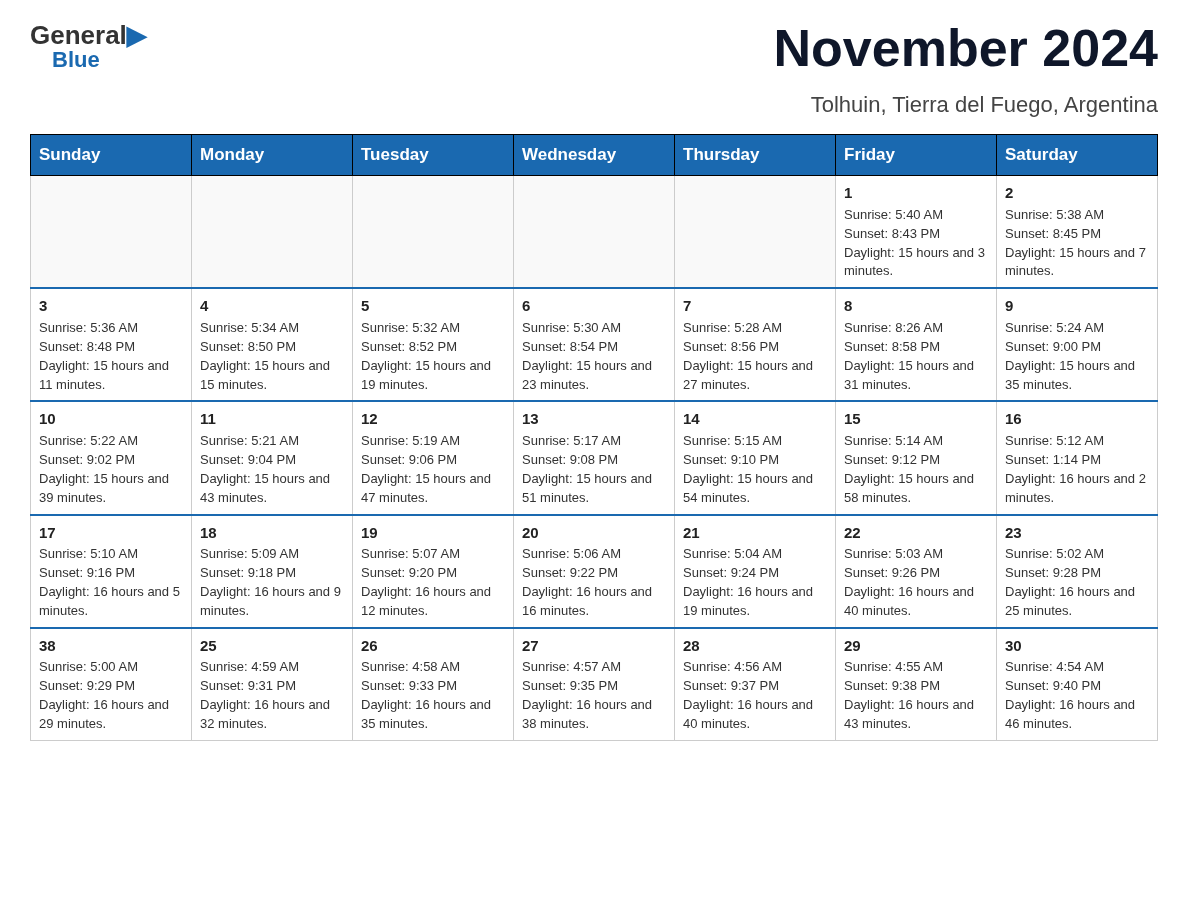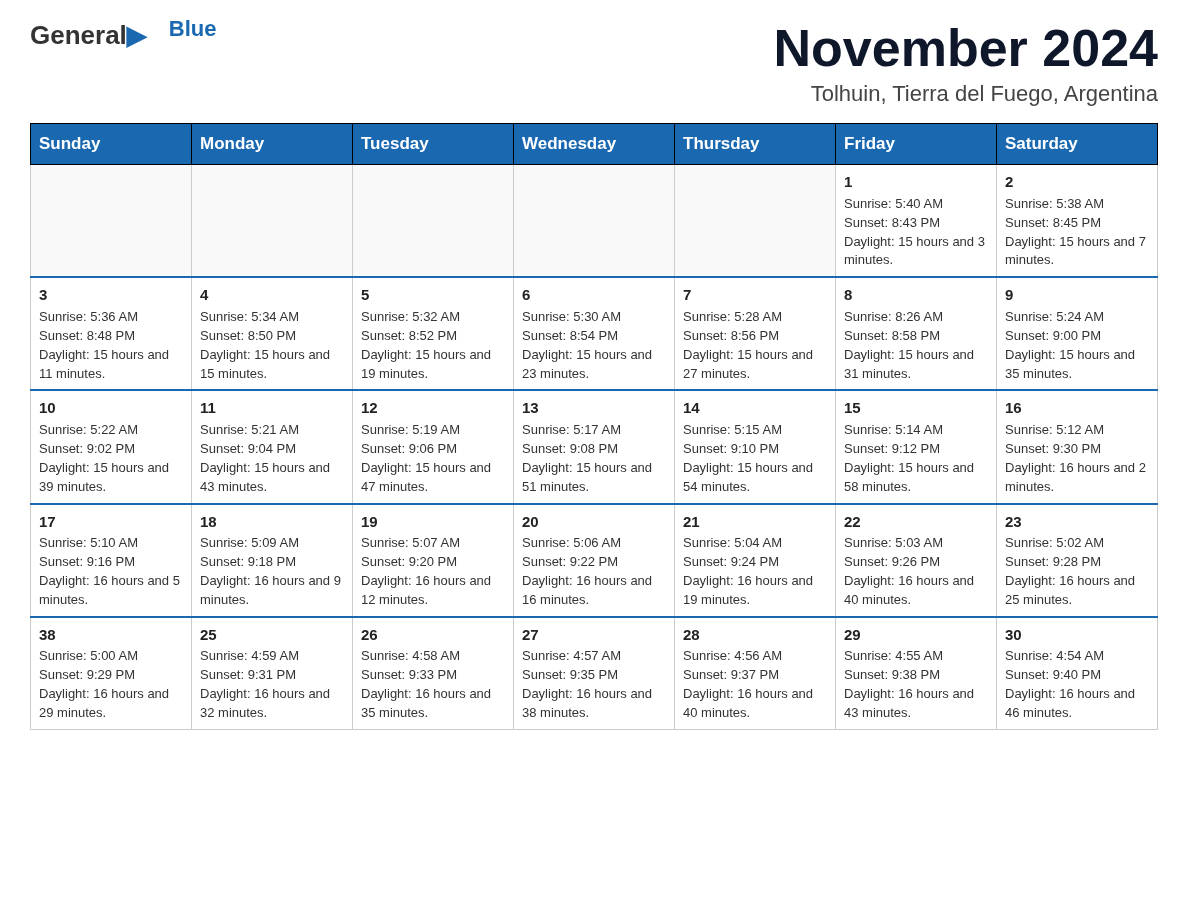--- a/index.html
+++ b/index.html
@@ -11,21 +11,21 @@
       padding: 20px 30px;
     }
     .header {
       display: flex;
       justify-content: space-between;
       align-items: flex-start;
       margin-bottom: 16px;
     }
     .logo {
       display: flex;
-      flex-direction: row;
+      flex-direction: column;
       align-items: flex-start;
     }
     .logo-top {
       display: flex;
       align-items: center;
       font-size: 26px;
       font-weight: bold;
       color: #333;
     }
     .logo-blue {
@@ -43,21 +43,21 @@
     }
     .month-title {
       font-size: 52px;
       font-weight: bold;
       color: #0f172a;
       line-height: 1.1;
     }
     .location-title {
       font-size: 22px;
       color: #444;
-      margin-top: 4px;
+      margin-top: 15px;
     }
     .calendar {
       width: 100%;
       border-collapse: collapse;
       border: 1px solid #aaa;
     }
     .calendar th {
       background: #1a69b0;
       color: #fff;
       font-size: 17px;
@@ -217,21 +217,21 @@
         </td>
         <td>
           <span class="day-num">15</span>
           <div>Sunrise: 5:14 AM</div>
           <div>Sunset: 9:12 PM</div>
           <div>Daylight: 15 hours and 58 minutes.</div>
         </td>
         <td>
           <span class="day-num">16</span>
           <div>Sunrise: 5:12 AM</div>
-          <div>Sunset: 9:30 PM</div>
+          <div>Sunset: 1:14 PM</div>
           <div>Daylight: 16 hours and 2 minutes.</div>
         </td>
       </tr>
       <tr class="row-divider">
         <td>
           <span class="day-num">17</span>
           <div>Sunrise: 5:10 AM</div>
           <div>Sunset: 9:16 PM</div>
           <div>Daylight: 16 hours and 5 minutes.</div>
         </td>

